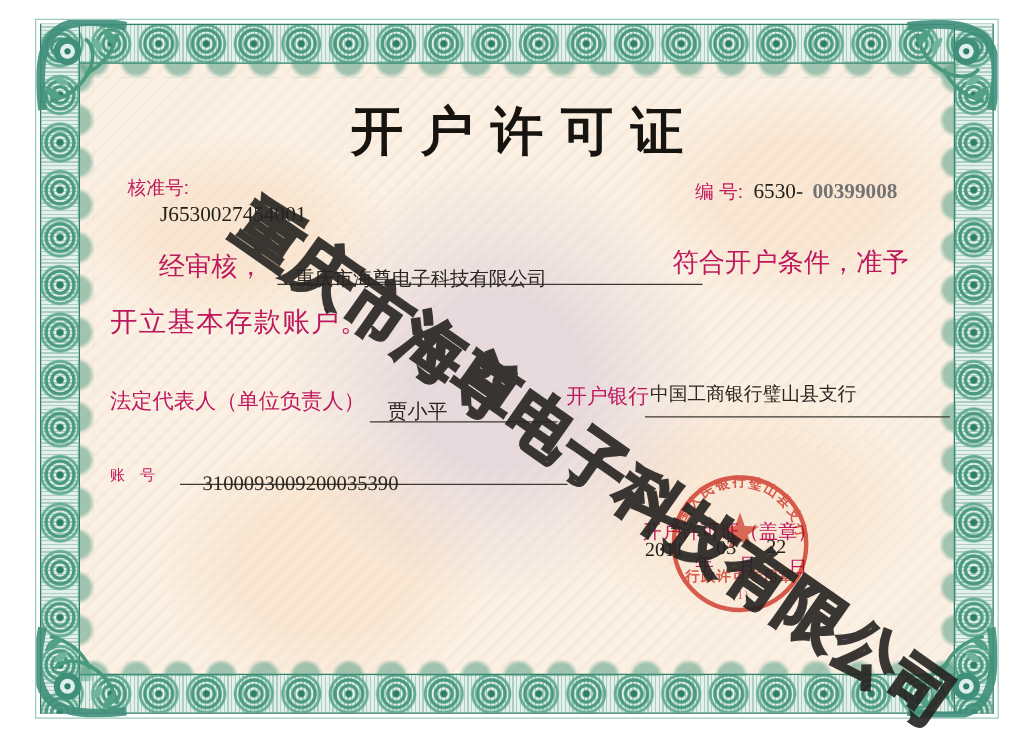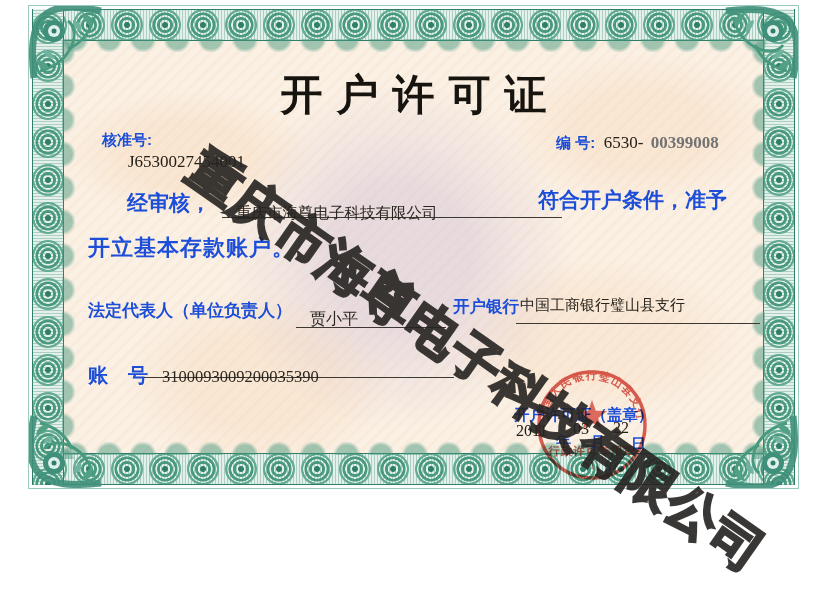--- a/index.html
+++ b/index.html
@@ -1,19 +1,19 @@
 <!DOCTYPE html>
 <html><head>
 <meta charset="utf-8">
 <style>
   html,body{margin:0;padding:0;background:#ffffff;}
   body{width:818px;height:595px;position:relative;overflow:hidden;
        font-family:"Liberation Sans",sans-serif;color:#1d1b19;}
 
-  .cert{position:absolute;left:32px;top:9px;width:763px;height:476px;}
+  .cert{position:absolute;left:32px;top:19px;width:763px;height:552px;}
   .frame-line{position:absolute;inset:-4px;border:1px solid #9acab9;pointer-events:none;}
 
   
   .band{position:absolute;background-color:#e3f1ea;z-index:2;}
   .band-h{left:0;right:0;height:30px;
     background-image:
       radial-gradient(circle at 19px 15px,#2e7e69 2.5px,rgba(0,0,0,0) 3.5px),
       radial-gradient(circle at 19px 15px,rgba(0,0,0,0) 5px,#49997f 5.5px,#49997f 7.5px,rgba(0,0,0,0) 8.5px,rgba(0,0,0,0) 9.5px,#49997f 10px,#49997f 12px,rgba(0,0,0,0) 13px),
       radial-gradient(circle at 19px 15px,rgba(0,0,0,0) 13.5px,#63ab92 14px,#63ab92 15.5px,rgba(0,0,0,0) 16.5px),
       repeating-linear-gradient(90deg,rgba(46,126,105,0.30) 0,rgba(46,126,105,0.30) 1px,rgba(0,0,0,0) 1px,rgba(0,0,0,0) 3px);
@@ -56,21 +56,21 @@
       radial-gradient(ellipse at 18% 28%,rgba(243,185,130,0.18) 0,rgba(243,185,130,0.18) 60px,rgba(243,185,130,0) 125px),
       radial-gradient(ellipse at 82% 22%,rgba(243,185,130,0.16) 0,rgba(243,185,130,0.16) 70px,rgba(243,185,130,0) 135px),
       radial-gradient(ellipse at 28% 82%,rgba(243,185,130,0.16) 0,rgba(243,185,130,0.16) 70px,rgba(243,185,130,0) 135px),
       radial-gradient(ellipse at 76% 72%,rgba(243,185,130,0.14) 0,rgba(243,185,130,0.14) 80px,rgba(243,185,130,0) 145px),
       repeating-linear-gradient(135deg,rgba(240,190,140,0.09) 0,rgba(240,190,140,0.09) 3px,rgba(0,0,0,0) 3px,rgba(0,0,0,0) 9px);}
 
   .txt{position:absolute;z-index:4;white-space:nowrap;}
   .page-title{left:0;width:100%;top:58px;text-align:center;text-indent:14px;
     font-family:"Liberation Serif",serif;font-weight:900;font-size:42px;
     letter-spacing:14px;color:#17140f;}
-  .lbl{font-weight:700;color:#1d4ed8;}
+  .lbl{font-weight:400;color:#be185d;}
   .serifval{font-family:"Liberation Serif",serif;color:#232019;}
   .uline{position:absolute;z-index:3;border-bottom:1.5px solid #3d3831;}
   .fillval{position:absolute;z-index:4;font-size:15.5px;color:#2a2620;white-space:nowrap;}
 
   .red{color:#737373;font-weight:700;}
 
   .watermark{position:absolute;left:182px;top:126px;z-index:6;
     transform:rotate(35deg);transform-origin:0 0;
     font-family:"Liberation Serif",serif;font-weight:900;font-size:52px;
     letter-spacing:1px;color:rgba(45,42,40,0.10);
@@ -172,21 +172,21 @@
   <div class="txt lbl" style="left:56px;top:290px;font-size:17px;">法定代表人（单位负责人）</div>
 
   <div class="txt lbl" style="left:56px;top:224px;font-size:22px;letter-spacing:1px;">开立基本存款账户。</div>
   <div class="uline" style="left:264px;top:288px;width:150px;height:30px;"></div>
   <div class="fillval" style="left:278px;top:300px;font-size:16px;">贾小平</div>
 
   <div class="txt lbl" style="left:421px;top:287px;font-size:16.5px;">开户银行</div>
   <div class="uline" style="left:484px;top:282px;width:244px;height:32px;"></div>
   <div class="fillval" style="left:488px;top:287px;font-size:15px;">中国工商银行璧山县支行</div>
 
-  <div class="txt lbl" style="left:56px;top:353px;font-size:20px;">账　号</div>
+  <div class="txt lbl" style="left:56px;top:353px;font-size:12px;">账　号</div>
   <div class="uline" style="left:112px;top:340px;width:310px;height:28px;"></div>
   <div class="fillval serifval" style="left:130px;top:358px;font-size:16.5px;">3100093009200035390</div>
 
   <div class="txt lbl" style="left:482px;top:396px;font-size:15.5px;">开户许可证（盖章）</div>
   <div class="txt serifval" style="left:484px;top:413px;font-size:16px;">2011</div>
   <div class="txt lbl" style="left:524px;top:423px;font-size:15px;">年</div>
   <div class="txt serifval" style="left:541px;top:411px;font-size:16px;">03</div>
   <div class="txt lbl" style="left:558px;top:424px;font-size:15px;">月</div>
   <div class="txt serifval" style="left:581px;top:410px;font-size:16px;">22</div>
   <div class="txt lbl" style="left:599px;top:426px;font-size:15px;">日</div>

